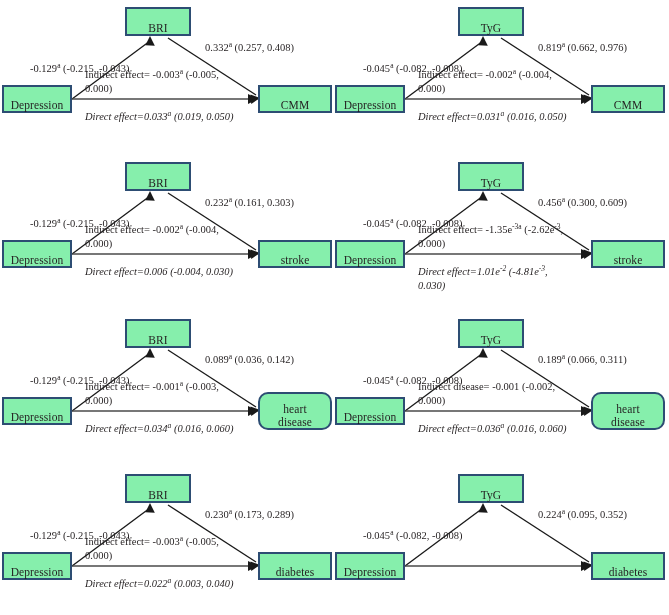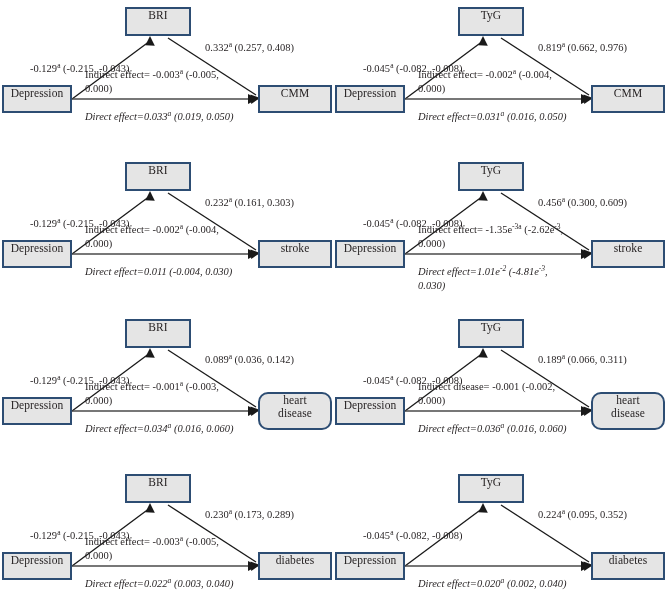--- a/index.html
+++ b/index.html
@@ -12,23 +12,23 @@
   }
   #figure{position:relative;width:669px;height:615px;}
 
   
   .panel{position:absolute;width:335px;height:150px;}
 
   
   .node{
     position:absolute;
     border:2px solid #2d4d73;
-    background:#e5e5e5;
+    background:#86efac;
     box-sizing:border-box;
-    display:flex;align-items:flex-start;justify-content:center;
+    display:flex;align-items:flex-end;justify-content:center;
     text-align:center;
     font-size:11.5px;
     line-height:12.5px;
     letter-spacing:.1px;
     z-index:4;
   }
   .node.exposure{left:2px;top:85px;width:70px;height:28px;}
   .node.mediator{left:125px;top:7px;width:66px;height:29px;}
   .node.outcome{left:258px;top:85px;width:74px;height:28px;}
   .node.outcome.two-line{top:80px;height:38px;border-radius:10px;}
@@ -152,21 +152,21 @@
     <div class="node mediator">
       <span>BRI</span>
     </div>
     <div class="node outcome">
       <span>stroke</span>
     </div>
 
     <div class="lbl a-path">-0.129<sup>a</sup> (-0.215, -0.043)</div>
     <div class="lbl b-path">0.232<sup>a</sup> (0.161, 0.303)</div>
     <div class="lbl indirect">Indirect effect= -0.002<sup>a</sup> (-0.004, 0.000)</div>
-    <div class="lbl direct">Direct effect=0.011 (-0.004, 0.030)</div>
+    <div class="lbl direct">Direct effect=0.006 (-0.004, 0.030)</div>
   </div>
     <div class="panel" style="left: 333px; top: 155px;">
     <svg class="arrows" viewBox="0 0 335 150">
       <defs></defs>
 
       <g>
         <line class="ln-a" x1="72" y1="99" x2="150" y2="41" stroke="#1a1a1a" stroke-width="1.3"></line>
         <polygon class="hd-a" points="150,36 145.4,45.2 154.8,45.8" fill="#1a1a1a"></polygon>
       </g>
 
@@ -326,15 +326,14 @@
     </div>
     <div class="node mediator">
       <span>TyG</span>
     </div>
     <div class="node outcome">
       <span>diabetes</span>
     </div>
 
     <div class="lbl a-path">-0.045<sup>a</sup> (-0.082, -0.008)</div>
     <div class="lbl b-path">0.224<sup>a</sup> (0.095, 0.352)</div>
-    <div class="lbl direct">Direct effect=0.020<sup>a</sup> (0.002, 0.040)</div>
   </div>
   </div>
 
 </body></html>

